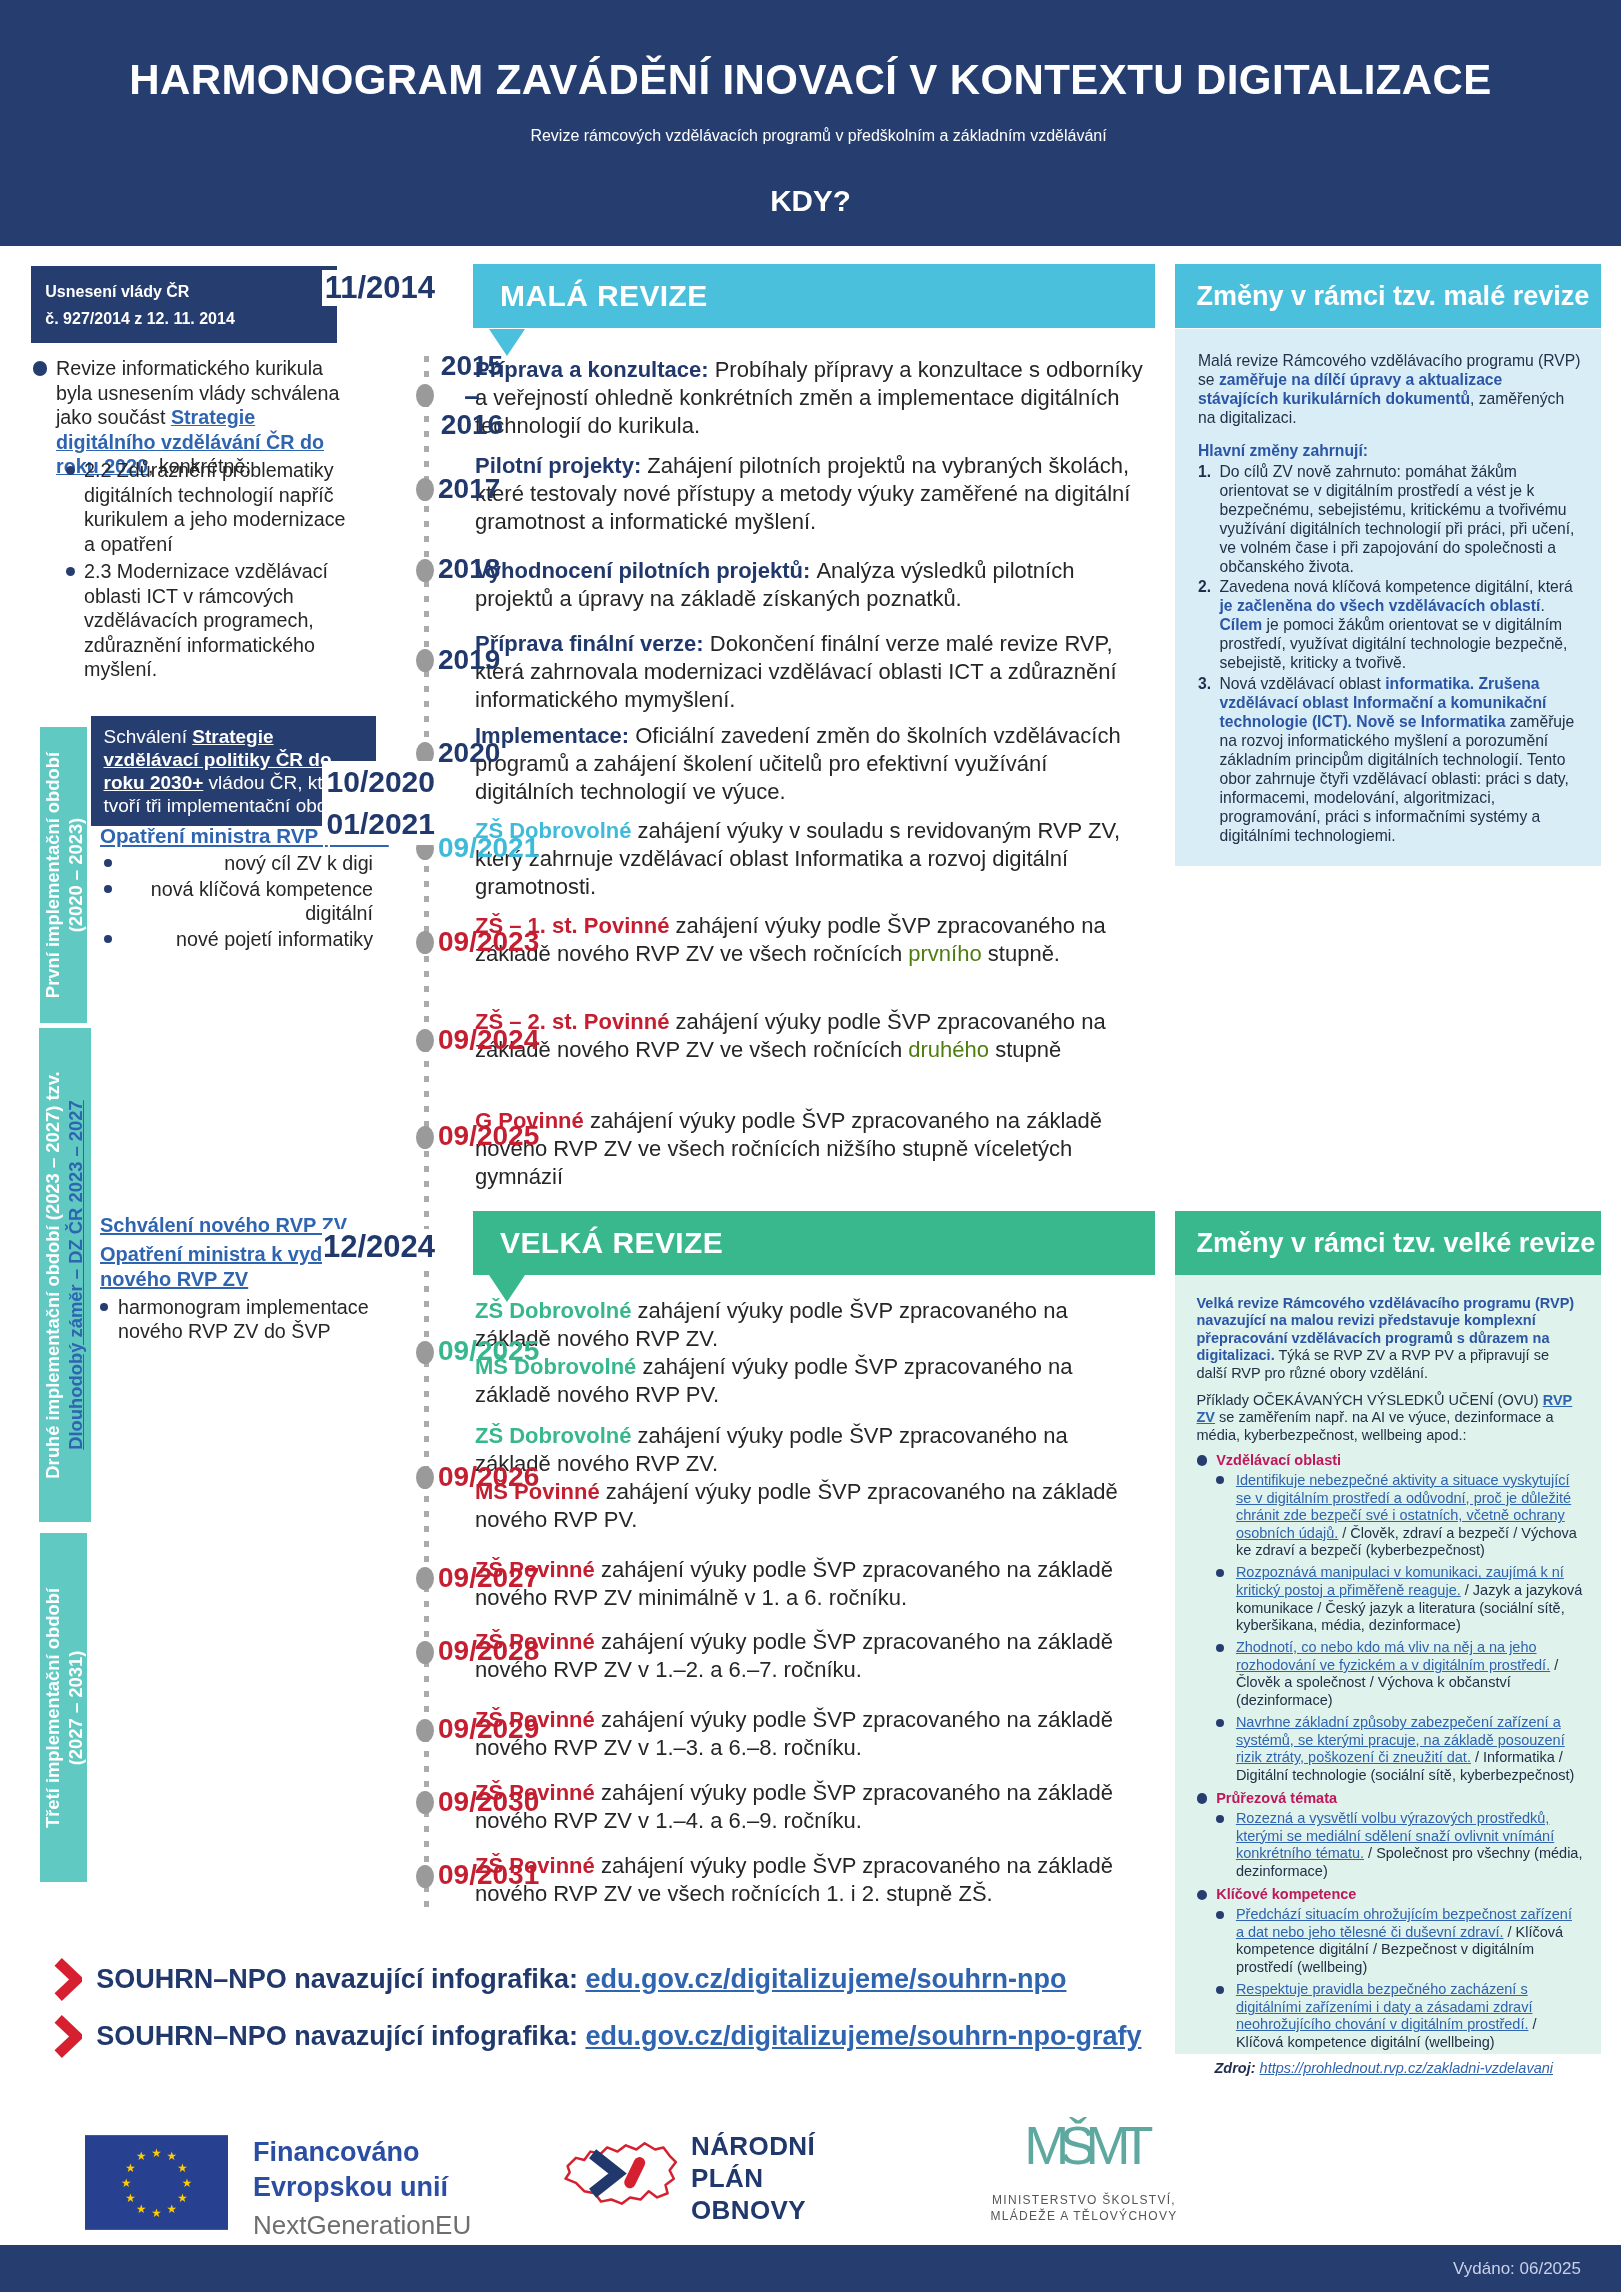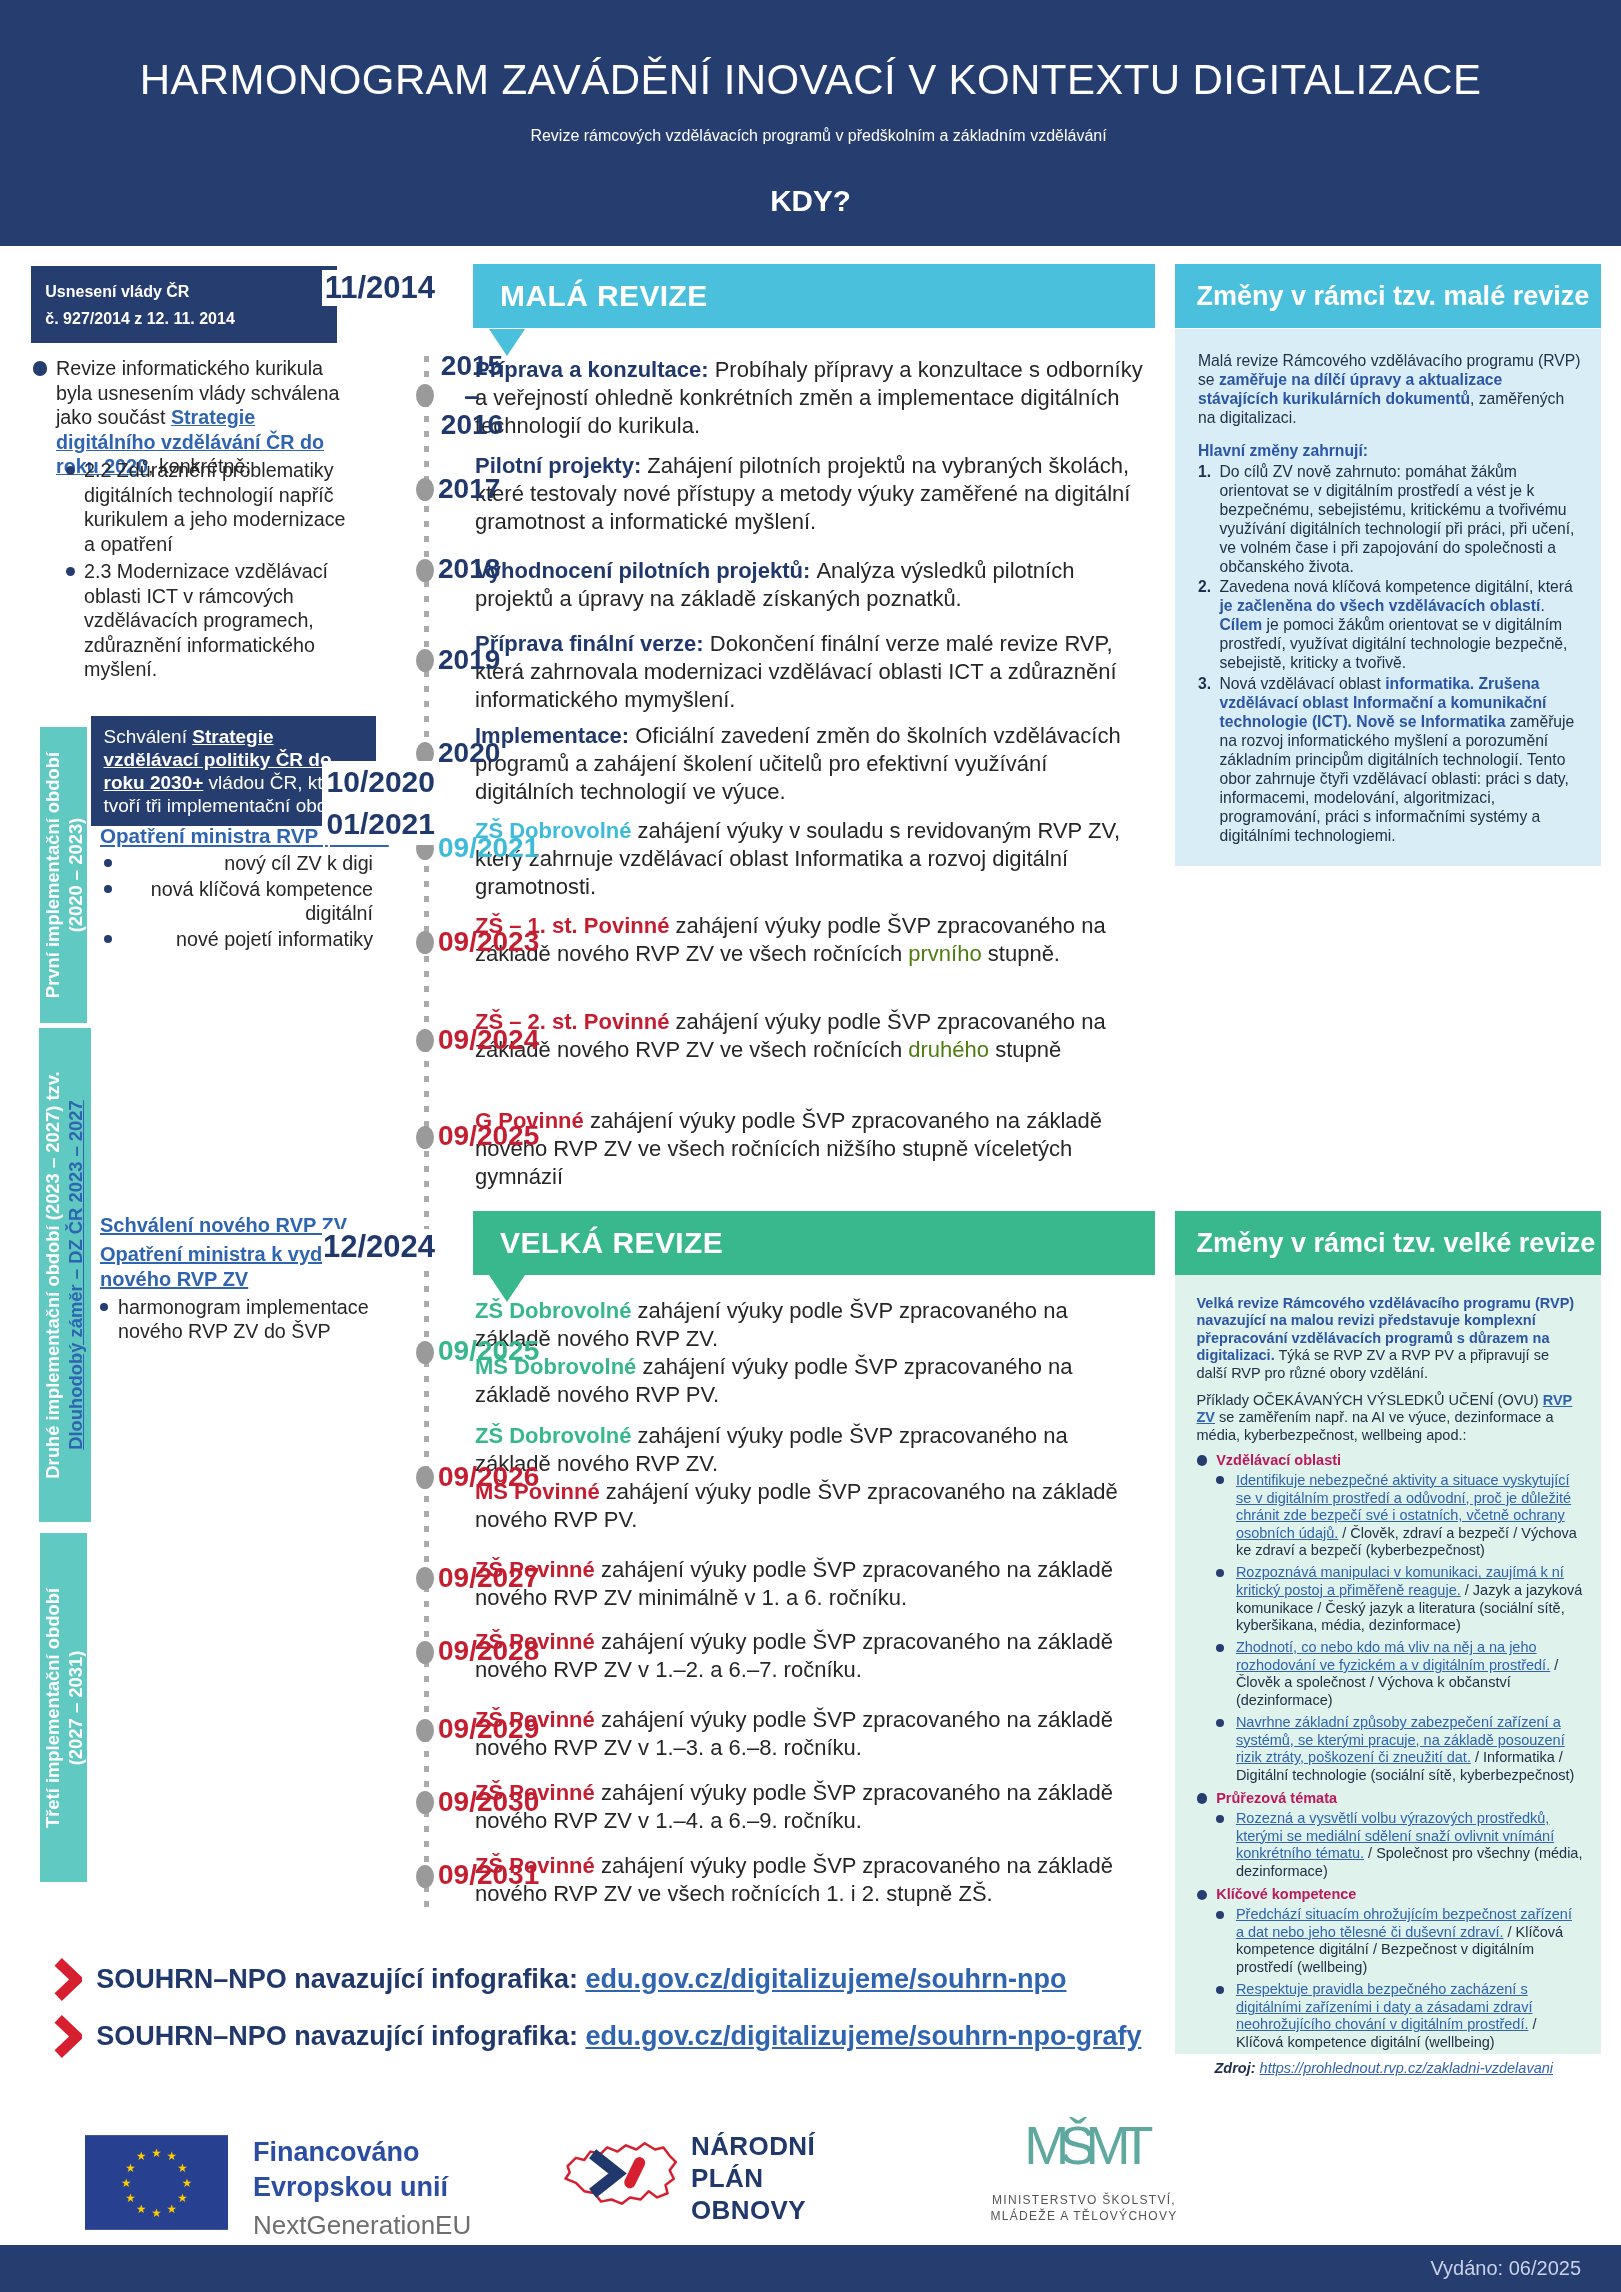--- a/index.html
+++ b/index.html
@@ -1,25 +1,25 @@
 <!DOCTYPE html>
 <html style="font-size:14.3px"><head>
 <meta charset="utf-8">
 <style>
   html,body{margin:0;padding:0;background:#e8e8e8;}
   .page{position:relative;width:1621px;height:2293px;background:#ffffff;
         font-family:"Liberation Sans",sans-serif;overflow:hidden;}
 
   
   .page-header{position:absolute;left:0;top:0;width:1621px;height:246px;background:#263D6F;color:#fff;text-align:center;}
-  .page-title{position:absolute;left:0;top:56px;width:100%;font-size:42px;font-weight:normal;letter-spacing:0.4px;}
+  .page-title{position:absolute;left:0;top:56px;width:100%;font-size:42px;font-weight:bold;letter-spacing:0.4px;}
   .page-subtitle{position:absolute;left:8px;top:127px;width:100%;font-size:16px;}
   .page-question{position:absolute;left:0;top:184px;width:100%;font-size:29.6px;font-weight:bold;}
   .page-footer{position:absolute;left:0;top:2245px;width:1621px;height:47px;background:#263D6F;}
-  .footer-text{position:absolute;right:40px;top:0;line-height:47px;color:#C9D1E8;font-size:20px;}
+  .footer-text{position:absolute;right:40px;top:0;line-height:47px;color:#C9D1E8;font-size:17px;}
 
   
   .decree-box{position:absolute;left:31px;top:266px;width:306px;height:77px;background:#263D6F;color:#fff;
               box-sizing:border-box;padding:11.6px 14.3px;font-size:16px;font-weight:bold;line-height:27px;}
   .decree-intro{position:absolute;left:56px;top:356px;width:299px;font-size:19.7px;line-height:24.6px;color:#262626;}
   .big-disc{position:absolute;left:-23px;top:5.4px;width:14.3px;height:14.3px;border-radius:50%;background:#263D6F;display:inline-block;}
   #decree-items{position:absolute;left:66px;top:458px;width:288px;}
   .d-item{position:relative;padding-left:18px;margin-bottom:2.7px;font-size:19.7px;line-height:24.6px;color:#262626;}
   .d-item .disc{position:absolute;left:0;top:8px;width:9px;height:9px;border-radius:50%;background:#263D6F;}
 

